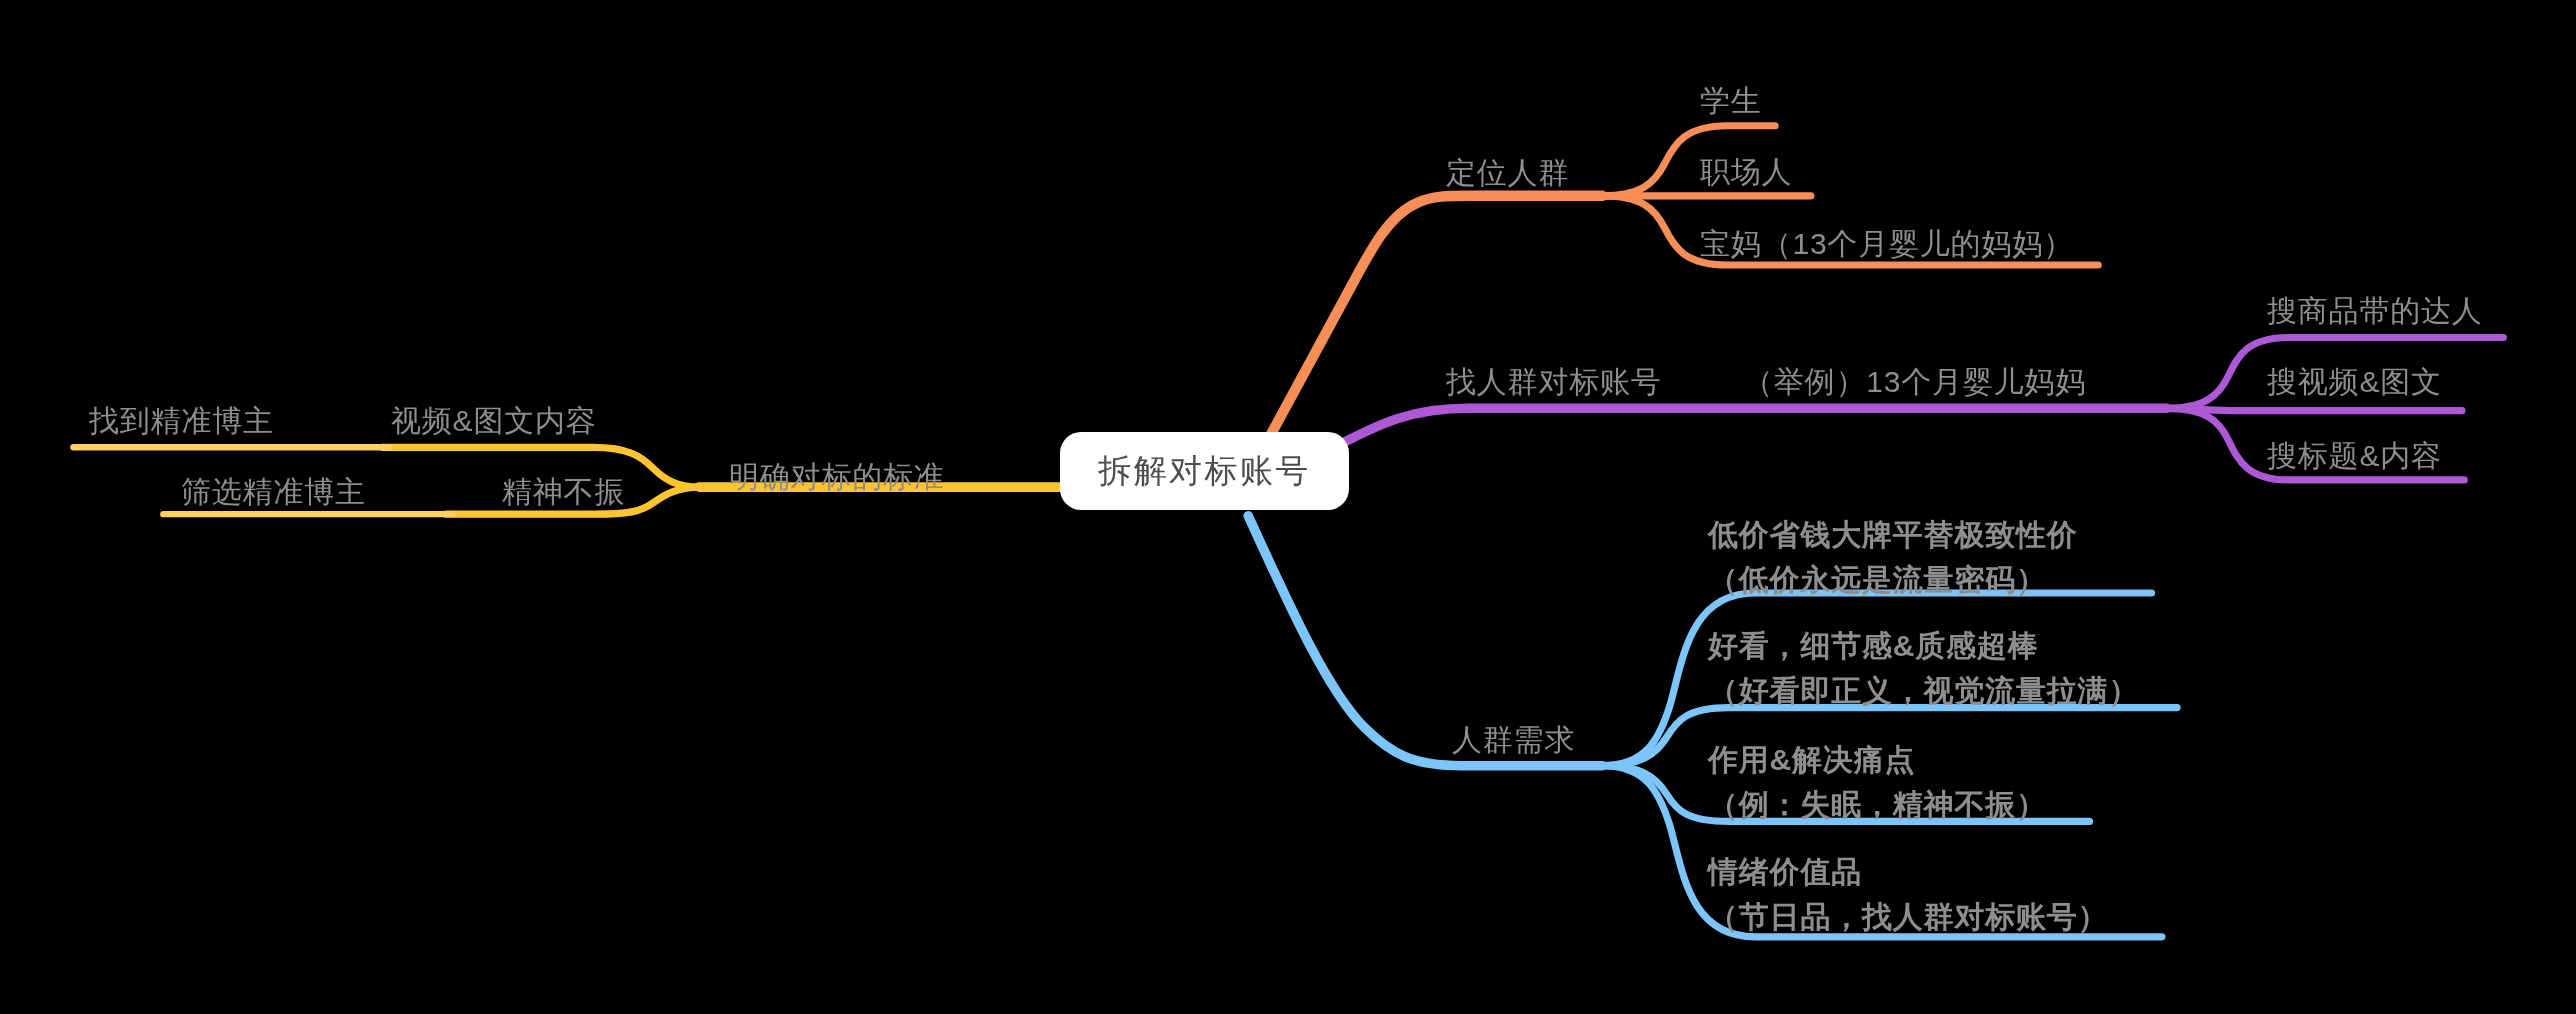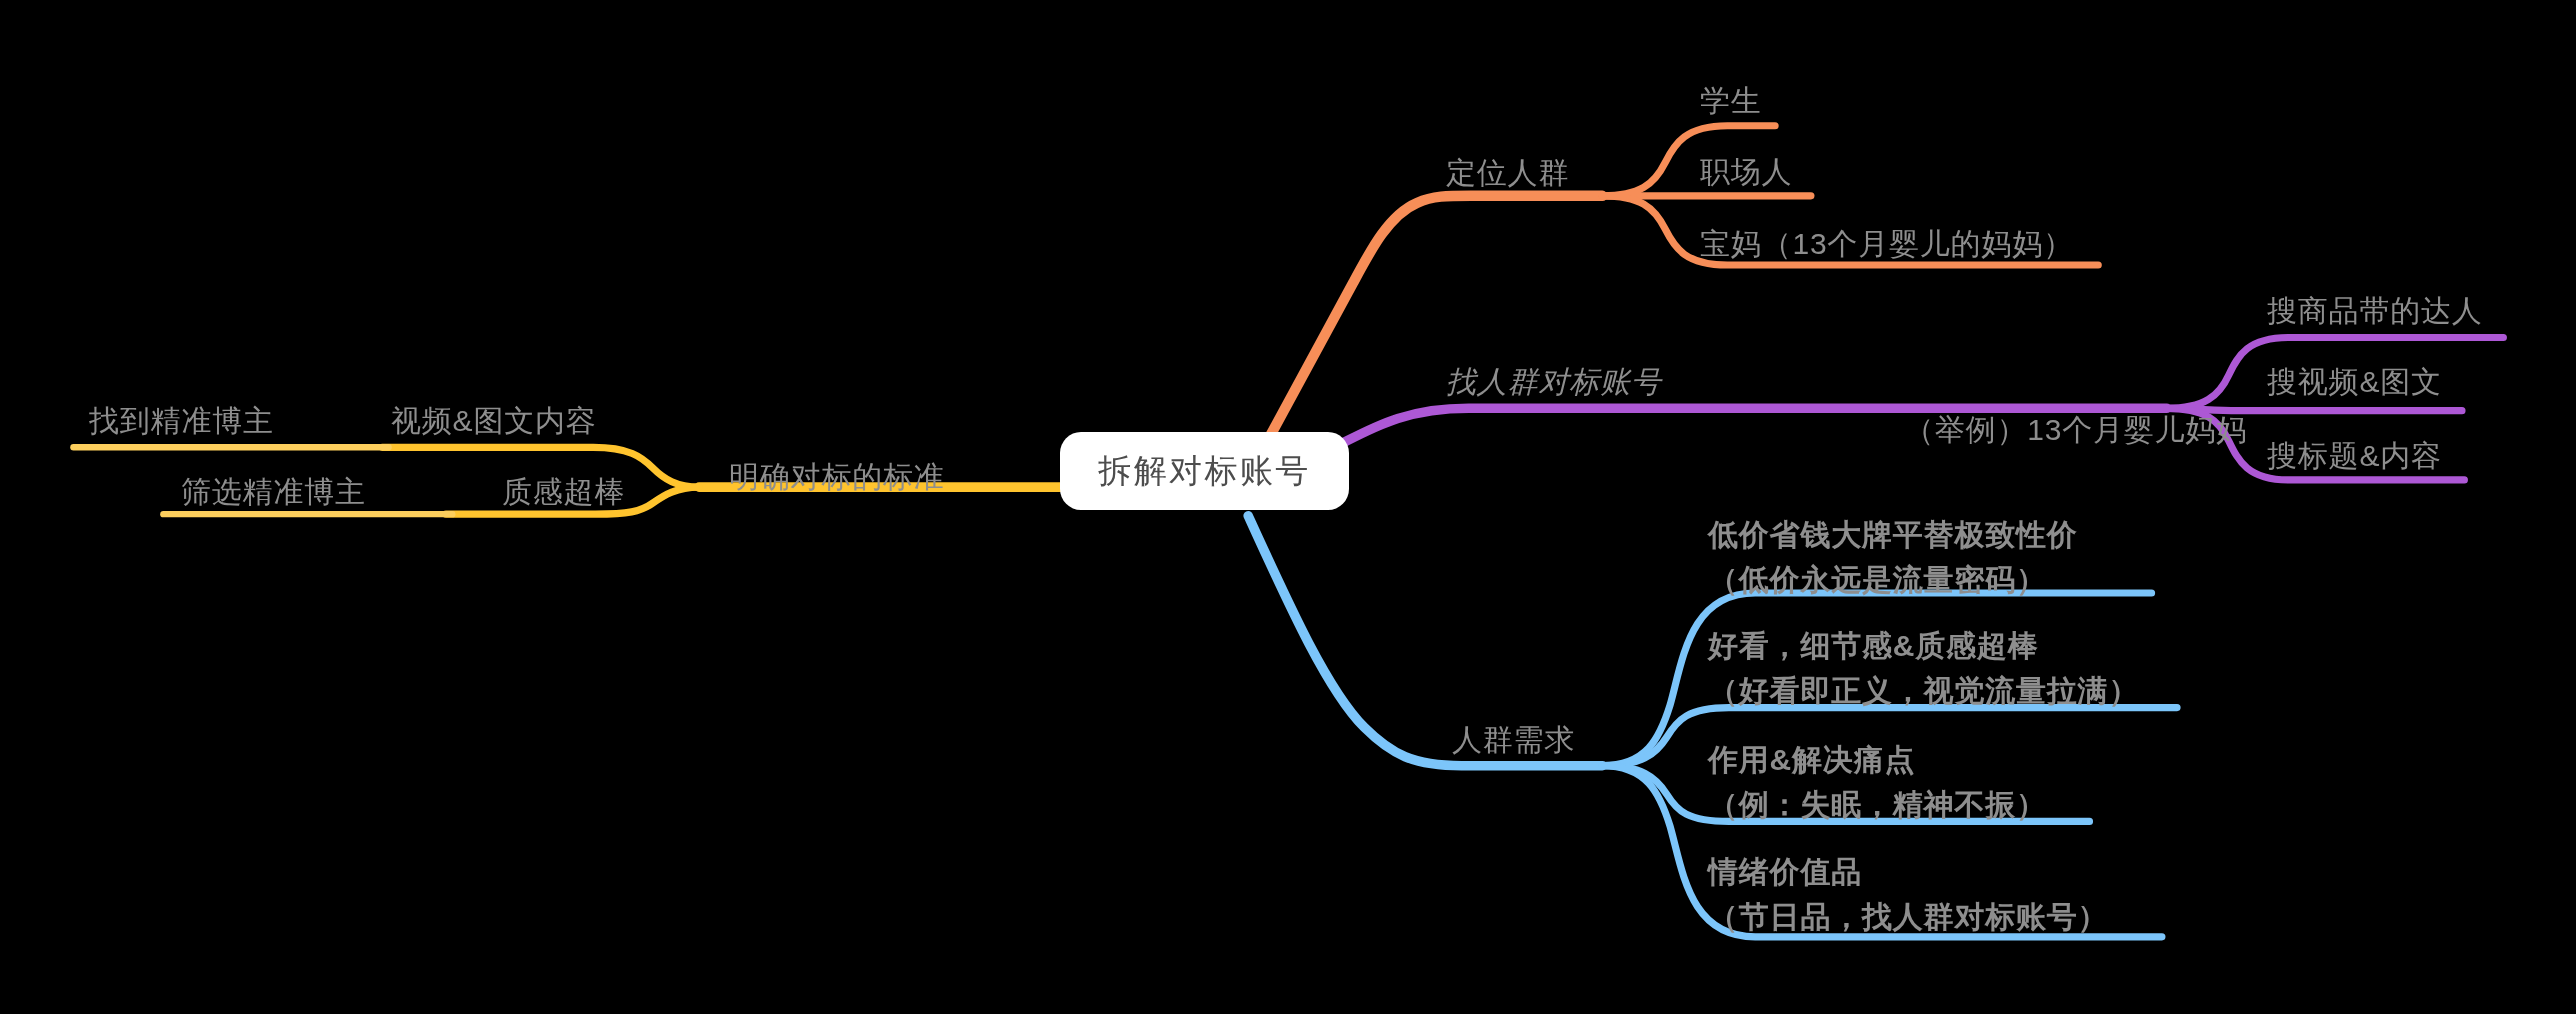--- a/index.html
+++ b/index.html
@@ -85,36 +85,36 @@
 
   <div id="root-node">
     <span class="root-text">拆解对标账号</span>
   </div>
 
   <div class="topic-label" style="left:1446px; top:156px;">定位人群</div>
   <div class="topic-label" style="left:1700px; top:84px;">学生</div>
   <div class="topic-label" style="left:1700px; top:155px;">职场人</div>
   <div class="topic-label" style="left:1700px; top:227px;">宝妈（13个月婴儿的妈妈）</div>
 
-  <div class="topic-label" style="left:1446px; top:365px;font-style:italic;">找人群对标账号</div>
-  <div class="topic-label" style="left:1904px; top:365px;margin-top:48px;">（举例）13个月婴儿妈妈</div>
+  <div class="topic-label" style="left:1446px; top:365px;">找人群对标账号</div>
+  <div class="topic-label" style="left:1743px; top:365px;">（举例）13个月婴儿妈妈</div>
   <div class="topic-label" style="left:2267px; top:294px;">搜商品带的达人</div>
   <div class="topic-label" style="left:2267px; top:365px;">搜视频&amp;图文</div>
   <div class="topic-label" style="left:2267px; top:439px;text-align:center;">搜标题&amp;内容</div>
 
   <div class="topic-label" style="left:1452px; top:723px;font-family:Liberation Serif, serif;">人群需求</div>
   <div class="topic-label two-line" style="left:1708px; top:512px;">低价省钱大牌平替极致性价
 （低价永远是流量密码）</div>
   <div class="topic-label two-line" style="left:1708px; top:623px;">好看，细节感&amp;质感超棒
 （好看即正义，视觉流量拉满）</div>
   <div class="topic-label two-line" style="left:1708px; top:737px;">作用&amp;解决痛点
 （例：失眠，精神不振）</div>
   <div class="topic-label two-line" style="left:1708px; top:849px;">情绪价值品
 （节日品，找人群对标账号）</div>
 
   <div class="topic-label" style="left:729px; top:460px;">明确对标的标准</div>
   <div class="topic-label" style="left:391px; top:404px;">视频&amp;图文内容</div>
   <div class="topic-label" style="left:89px; top:404px;">找到精准博主</div>
-  <div class="topic-label" style="left:502px; top:475px;">质感超棒</div>
+  <div class="topic-label" style="left:502px; top:475px;">精神不振</div>
   <div class="topic-label" style="left:181px; top:475px;">筛选精准博主</div>
 
 </div>
 
 
 </body></html>

